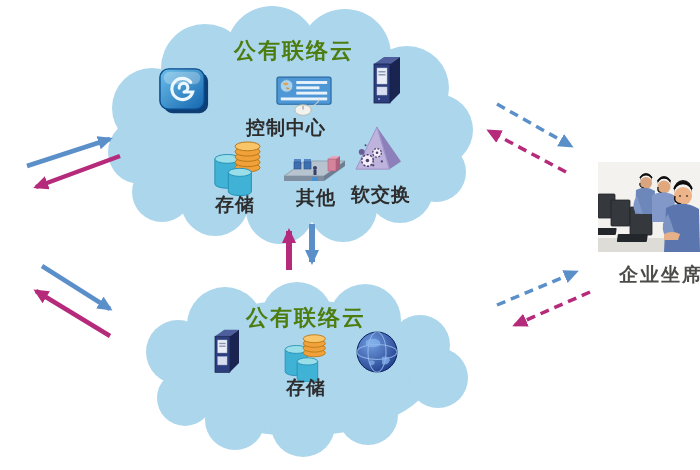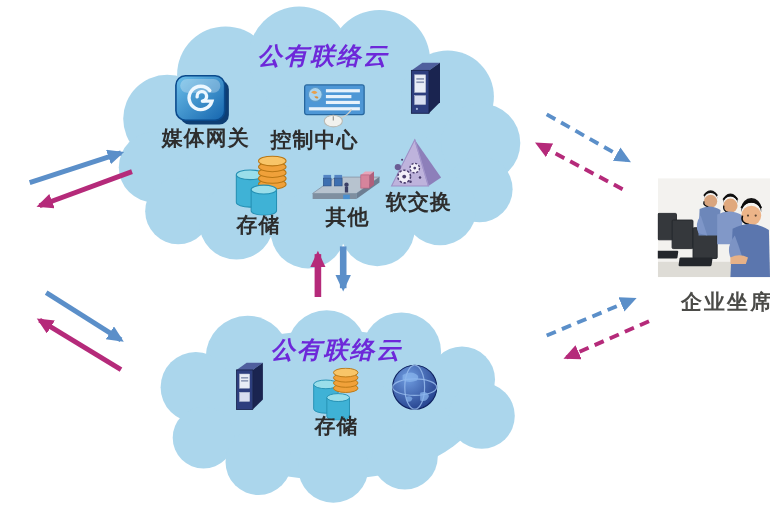--- a/index.html
+++ b/index.html
@@ -1,20 +1,20 @@
 <!DOCTYPE html>
 <html style="--cloud: #abd6ec; --arrow-blue: #5b8fc9; --arrow-magenta: #b52a7a;"><head>
 <meta charset="utf-8">
 <style>
   html,body{margin:0;padding:0;background:#fff;}
   .canvas{position:relative;width:700px;height:470px;background:#fff;overflow:hidden;
           font-family:"Liberation Serif","DejaVu Serif",serif;}
   .bg-layer{position:absolute;left:0;top:0;}
   .cloud-title{position:absolute;transform:translateX(-50%);font-size:22px;font-weight:700;
-               color:#6d28d9;letter-spacing:2px;white-space:nowrap;font-style:italic;}
+               color:#4d7c0f;letter-spacing:2px;white-space:nowrap;}
   .item-label{position:absolute;transform:translateX(-50%);font-size:19px;font-weight:700;
               color:#2d2d2d;white-space:nowrap;letter-spacing:1px;}
   .icon-box{position:absolute;}
   .agents-label{position:absolute;transform:translateX(-50%);font-size:19px;font-weight:600;
                 color:#4b4b48;white-space:nowrap;letter-spacing:2px;}
   .photo-box{position:absolute;}
 </style>
 </head>
 <body>
 
@@ -93,21 +93,20 @@
       </defs>
       <rect x="6" y="6" width="46" height="42" rx="9" fill="#0e3e74"></rect>
       <rect x="2" y="2" width="46" height="42" rx="9" fill="url(#mg)" stroke="#0a4a8c" stroke-width="1.5"></rect>
       <rect x="6" y="5" width="38" height="13" rx="6.5" fill="#ffffff" opacity="0.28"></rect>
       <g stroke="#eef8ff" stroke-width="3.2" fill="none" stroke-linecap="round">
         <path d="M34,16 A11,11 0 1 0 36,26 L28,26"></path>
         <path d="M22,22 a4.5,4.5 0 1 1 5,4"></path>
       </g>
     </svg>
   </div>
-  <div class="item-label" style="left:187px;top:113px;">媒体网关</div>
 
   <div class="icon-box" style="left:276px;top:76px;">
     <svg width="56" height="41" viewBox="0 0 58 42">
       <rect x="1" y="1" width="56" height="28" rx="2" fill="#4e97d6" stroke="#27679f" stroke-width="1.2"></rect>
       <circle cx="11" cy="10" r="6.5" fill="#a8d4f0" stroke="#5d9ac9" stroke-width="1"></circle>
       <path d="M7,8 q3,-3 6,0 q-2,3 -6,0 z" fill="#e8a04c"></path>
       <path d="M10,12 q3,-1 4,1 q-2,2 -4,-1 z" fill="#d88f3a"></path>
       <g fill="#e8f2fb">
         <rect x="21" y="5" width="32" height="3"></rect>
         <rect x="21" y="10.5" width="24" height="3"></rect>
@@ -180,21 +179,21 @@
       <circle cx="15" cy="36" r="6" fill="#f2eef8" stroke="#4a3e6e" stroke-width="1.5" stroke-dasharray="2.2 1.6"></circle>
       <circle cx="15" cy="36" r="1.8" fill="#4a3e6e"></circle>
       <circle cx="25" cy="28" r="4.5" fill="#f2eef8" stroke="#4a3e6e" stroke-width="1.3" stroke-dasharray="2 1.5"></circle>
       <circle cx="25" cy="28" r="1.3" fill="#4a3e6e"></circle>
       <circle cx="9" cy="27" r="3" fill="#6a5c94"></circle>
       <circle cx="21" cy="41" r="1.2" fill="#4a3e6e"></circle>
       <circle cx="30" cy="37" r="1.2" fill="#4a3e6e"></circle>
       <circle cx="13" cy="20" r="1" fill="#4a3e6e"></circle>
     </svg>
   </div>
-  <div class="item-label" style="left:381px;top:171px;">软交换</div>
+  <div class="item-label" style="left:381px;top:182px;">软交换</div>
 
   <div class="cloud-title" style="left:306px;top:303px;">公有联络云</div>
 
   <div class="icon-box" style="left:212px;top:328px;">
     <svg width="30" height="48" viewBox="0 0 32 52">
       <polygon points="3,9 19,9 29,2 13,2" fill="#4f5f9e"></polygon>
       <polygon points="19,9 29,2 29,38 19,48" fill="#1a2450"></polygon>
       <rect x="3" y="9" width="16" height="39" fill="#2d3e7e" stroke="#16204a" stroke-width="0.8"></rect>
       <rect x="6" y="13" width="10" height="14" fill="#e8edf6" stroke="#b9c2d4" stroke-width="0.5"></rect>
       <rect x="7.5" y="16" width="7" height="1.5" fill="#8a96b4"></rect>

